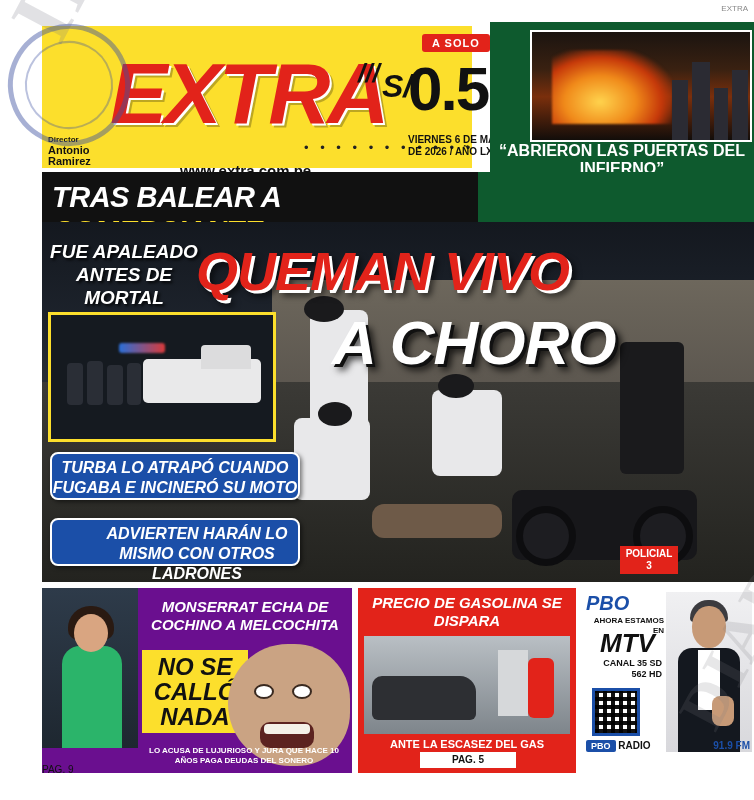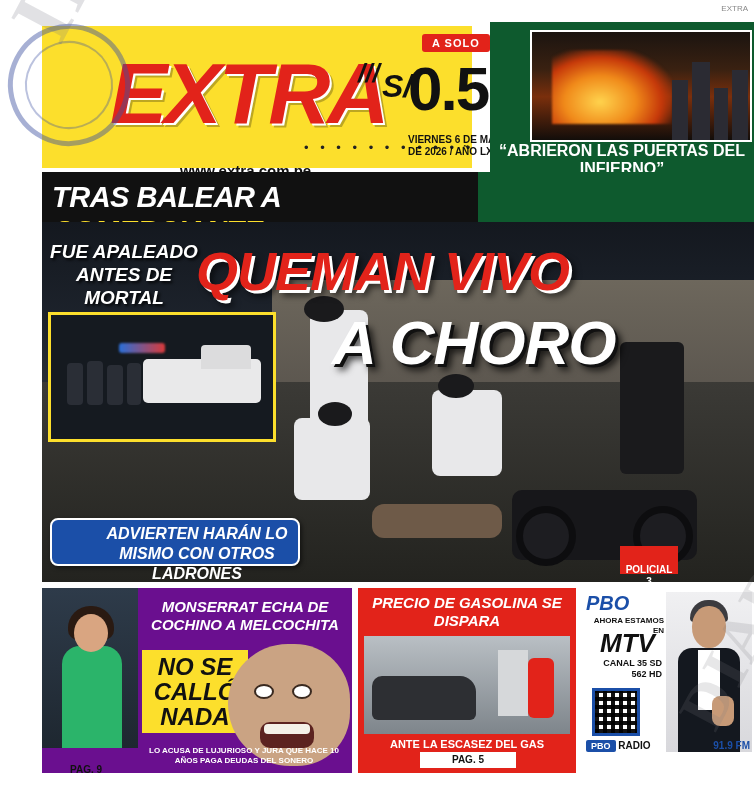--- a/index.html
+++ b/index.html
@@ -479,21 +479,21 @@
     left: 620px;
     top: 546px;
     width: 58px;
     height: 28px;
     background: #e2231a;
     color: #fff;
     font-size: 10px;
     font-weight: bold;
     text-align: center;
     line-height: 12px;
-    padding-top: 18px;
+    padding-top: 2px;
     box-sizing: border-box;
     z-index: 26;
   }
 
   
   .bot-left {
     position: absolute;
     left: 42px;
     top: 588px;
     width: 310px;
@@ -593,23 +593,22 @@
     line-height: 10px;
     font-weight: bold;
     text-align: center;
   }
   .pag9 {
     position: absolute;
     left: 42px;
     top: 764px;
     width: 64px;
     font-size: 10px;
-    font-weight: bold;
-    color: #111;
-    margin-left: 28px;
+    font-weight: normal;
+    color: #111;
   }
 
   .bot-mid {
     position: absolute;
     left: 358px;
     top: 588px;
     width: 218px;
     height: 185px;
     background: #e2231a;
     overflow: hidden;
@@ -814,20 +813,24 @@
   <div class="watermark">IMPRESA</div>
   <div class="watermark2">DIARIO</div>
   <div class="stamp"></div>
 
   <div class="masthead">
     <div class="mast-yellow"></div>
     <div class="logo-extra">EXTRA</div>
     <div class="logo-ticks">///</div>
     <div class="logo-dots">• • • • • • • • • • •</div>
 
+    <div class="director-block">
+      <div class="director-label">Director</div>
+      <div class="director-name">Antonio Ramirez</div>
+    </div>
 
     <div class="website">www.extra.com.pe</div>
 
     <div class="price-box">
       <div class="price-asolo">A SOLO</div>
       <div class="price-sl">S/</div>
       <div class="price-num">0.50</div>
       <div class="price-date">VIERNES 6 DE MARZO DE 2026 / AÑO LXI</div>
       <div class="price-edition">Nº 20,456</div>
     </div>
@@ -877,20 +880,21 @@
   <div class="inset-photo">
     <div class="lights"></div>
     <div class="truck"></div>
     <div class="truckcab"></div>
     <div class="person" style="left:16px;top:48px;width:16px;height:42px;"></div>
     <div class="person" style="left:36px;top:46px;width:16px;height:44px;"></div>
     <div class="person" style="left:56px;top:50px;width:16px;height:40px;"></div>
     <div class="person" style="left:76px;top:48px;width:14px;height:42px;"></div>
   </div>
 
+  <div class="callout callout-1">TURBA LO ATRAPÓ CUANDO FUGABA E INCINERÓ SU MOTO</div>
   <div class="callout callout-2">ADVIERTEN HARÁN LO MISMO CON OTROS LADRONES</div>
 
   <div class="policial-tag">
     <div>POLICIAL</div>
     <div>3</div>
   </div>
 
   <div class="bot-left">
     <div class="bl-photo-woman">
       <div class="bl-woman-body"></div>

